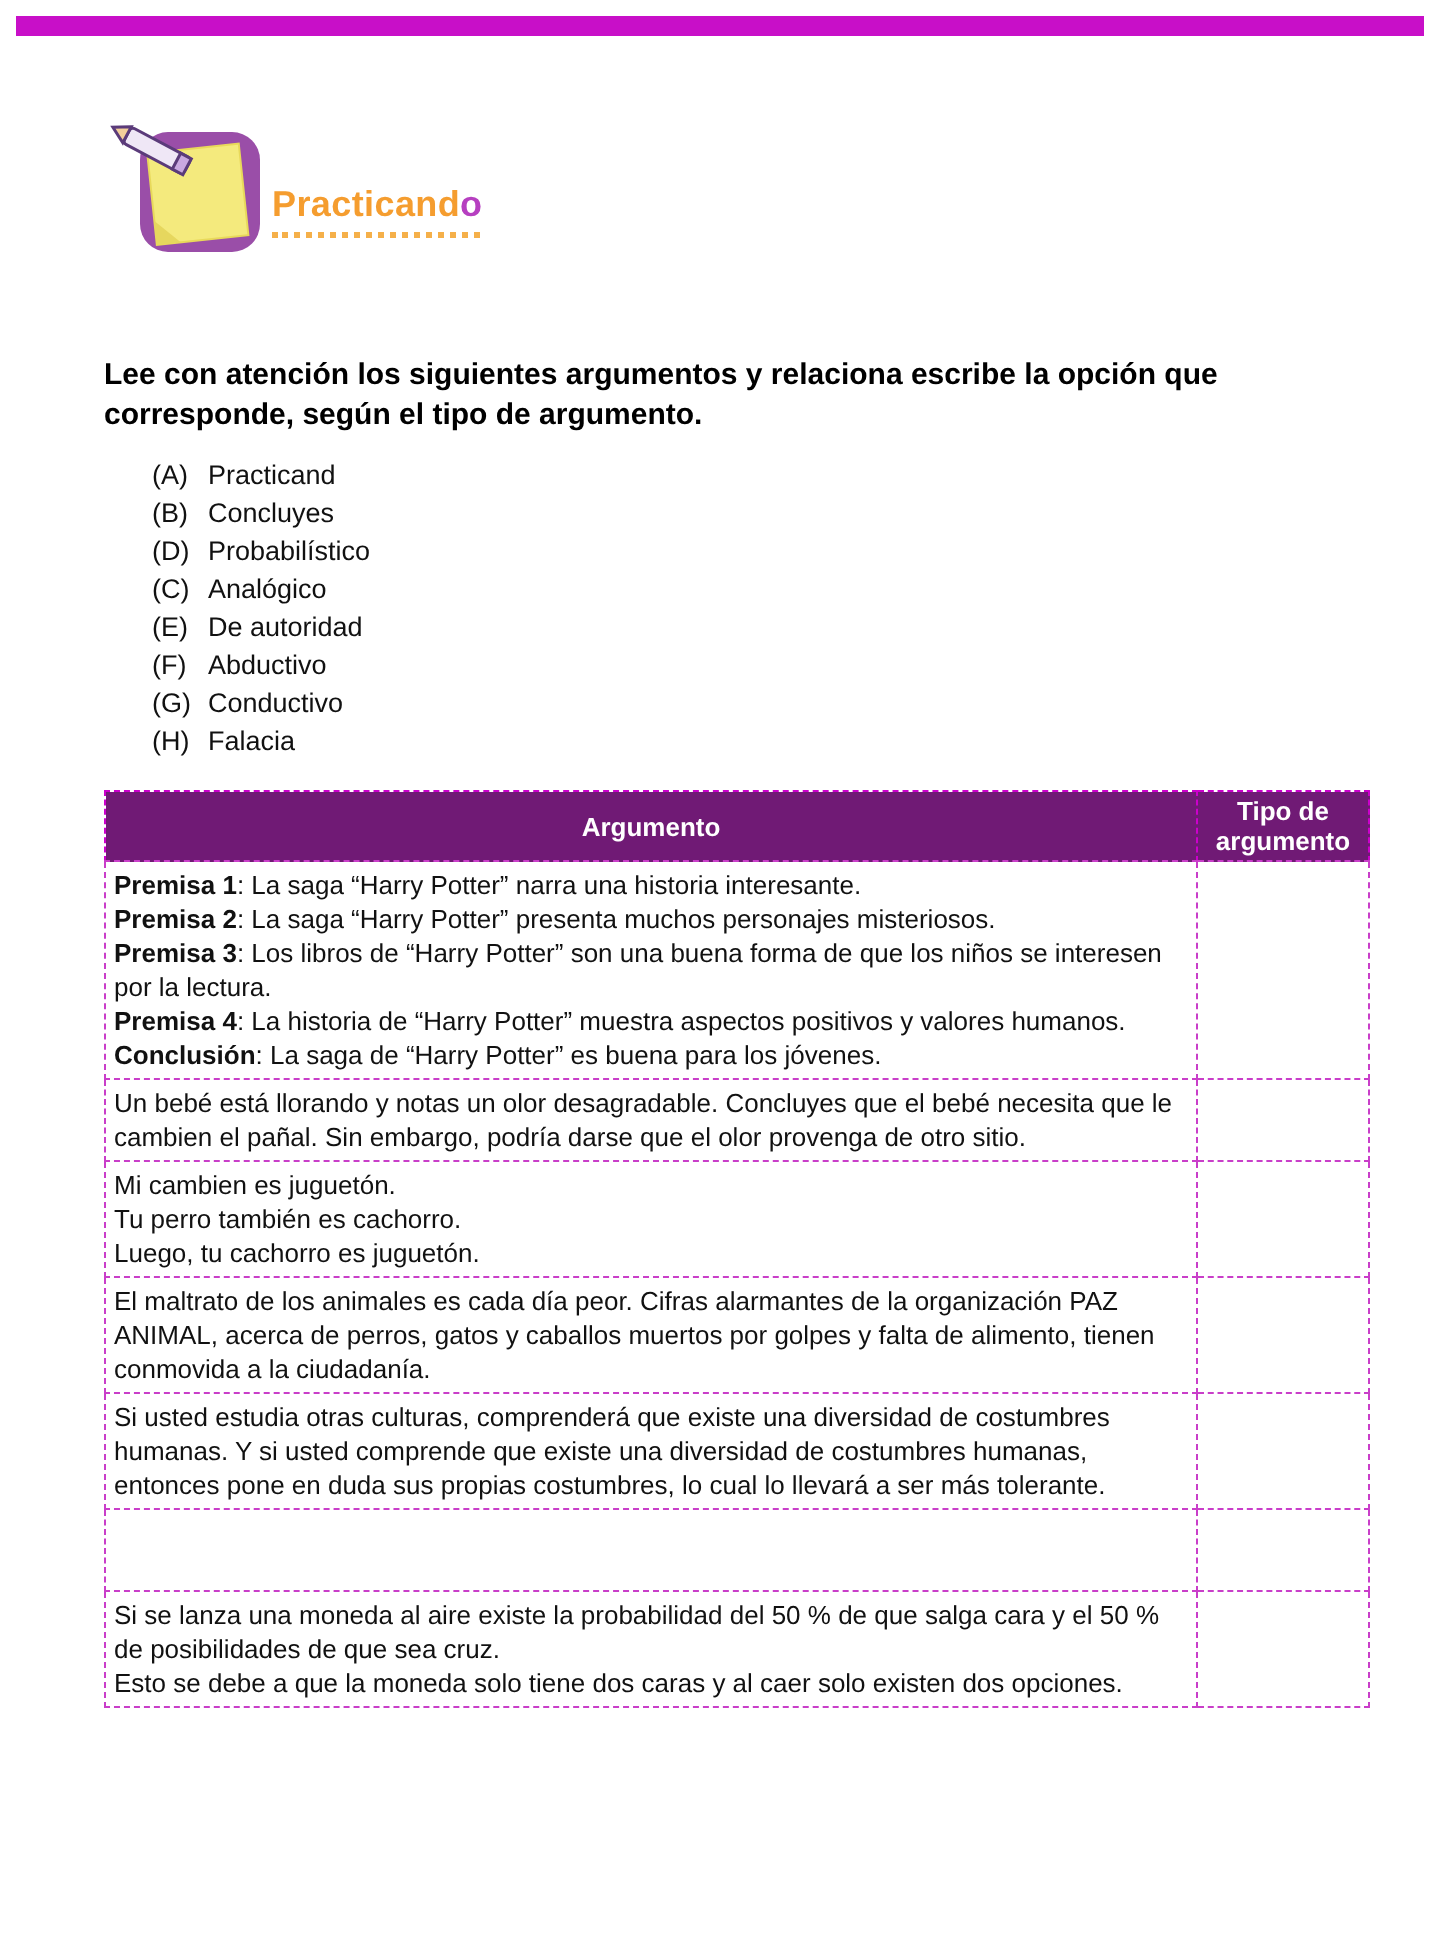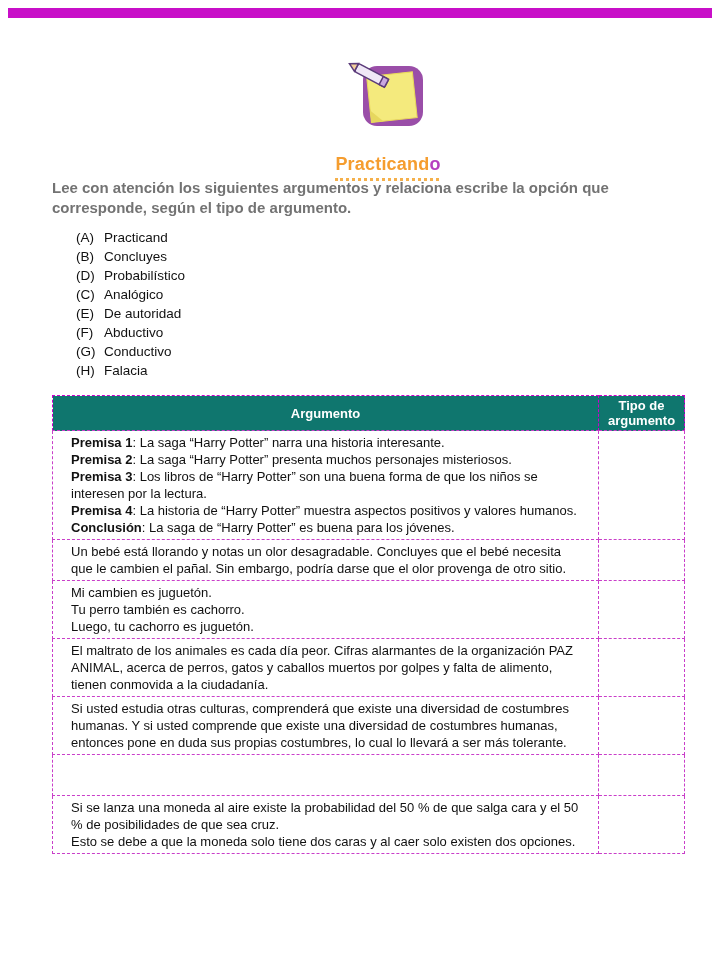--- a/index.html
+++ b/index.html
@@ -13,64 +13,63 @@
   .top-bar {
     margin: 8px 8px 0 8px;
     height: 10px;
     background: #c80fc8;
   }
   .logo-row {
     margin: 38px 0 0 54px;
     display: flex;
     align-items: center;
     height: 80px;
-    flex-direction: column;
   }
   .logo-icon { width: 80px; height: 80px; flex: 0 0 auto; }
   .brand-wrap { margin-left: 2px; margin-top: 18px; }
   .brand {
     font-size: 18px; font-weight: bold;
     color: #f59d2f;
     letter-spacing: 0.2px;
   }
   .brand .accent { color: #b63fc0; }
   .brand-underline {
     margin-top: 3px;
     width: 104px;
     border-bottom: 3px dotted #f5b04a;
   }
   .headline {
     margin: 42px 52px 0 52px;
     font-weight: bold;
     font-size: 15px;
     line-height: 20px;
-    color: #737373;
+    color: #000000;
   }
   .options {
     margin: 10px 0 0 76px;
     font-size: 13.5px;
     line-height: 19px;
   }
   .option-line { white-space: nowrap; }
   .option-letter { display: inline-block; min-width: 28px; }
   .sheet-table {
     margin: 15px 0 0 52px;
     width: 632px;
     border-collapse: collapse;
     table-layout: fixed;
     font-size: 13px;
     line-height: 17px;
   }
   .sheet-table th, .sheet-table td {
     border: 1px dashed #c93ec9;
     vertical-align: top;
-    padding: 3px 18px;
+    padding: 3px 4px;
   }
   .sheet-table th {
-    background: #0f766e;
+    background: #701a75;
     color: #ffffff;
     font-size: 13px;
     line-height: 15px;
     padding: 2px 4px;
     vertical-align: middle;
     text-align: center;
     border-color: #cc00cc;
     border-bottom-color: #c93ec9;
   }
   .col-arg { width: 546px; }

